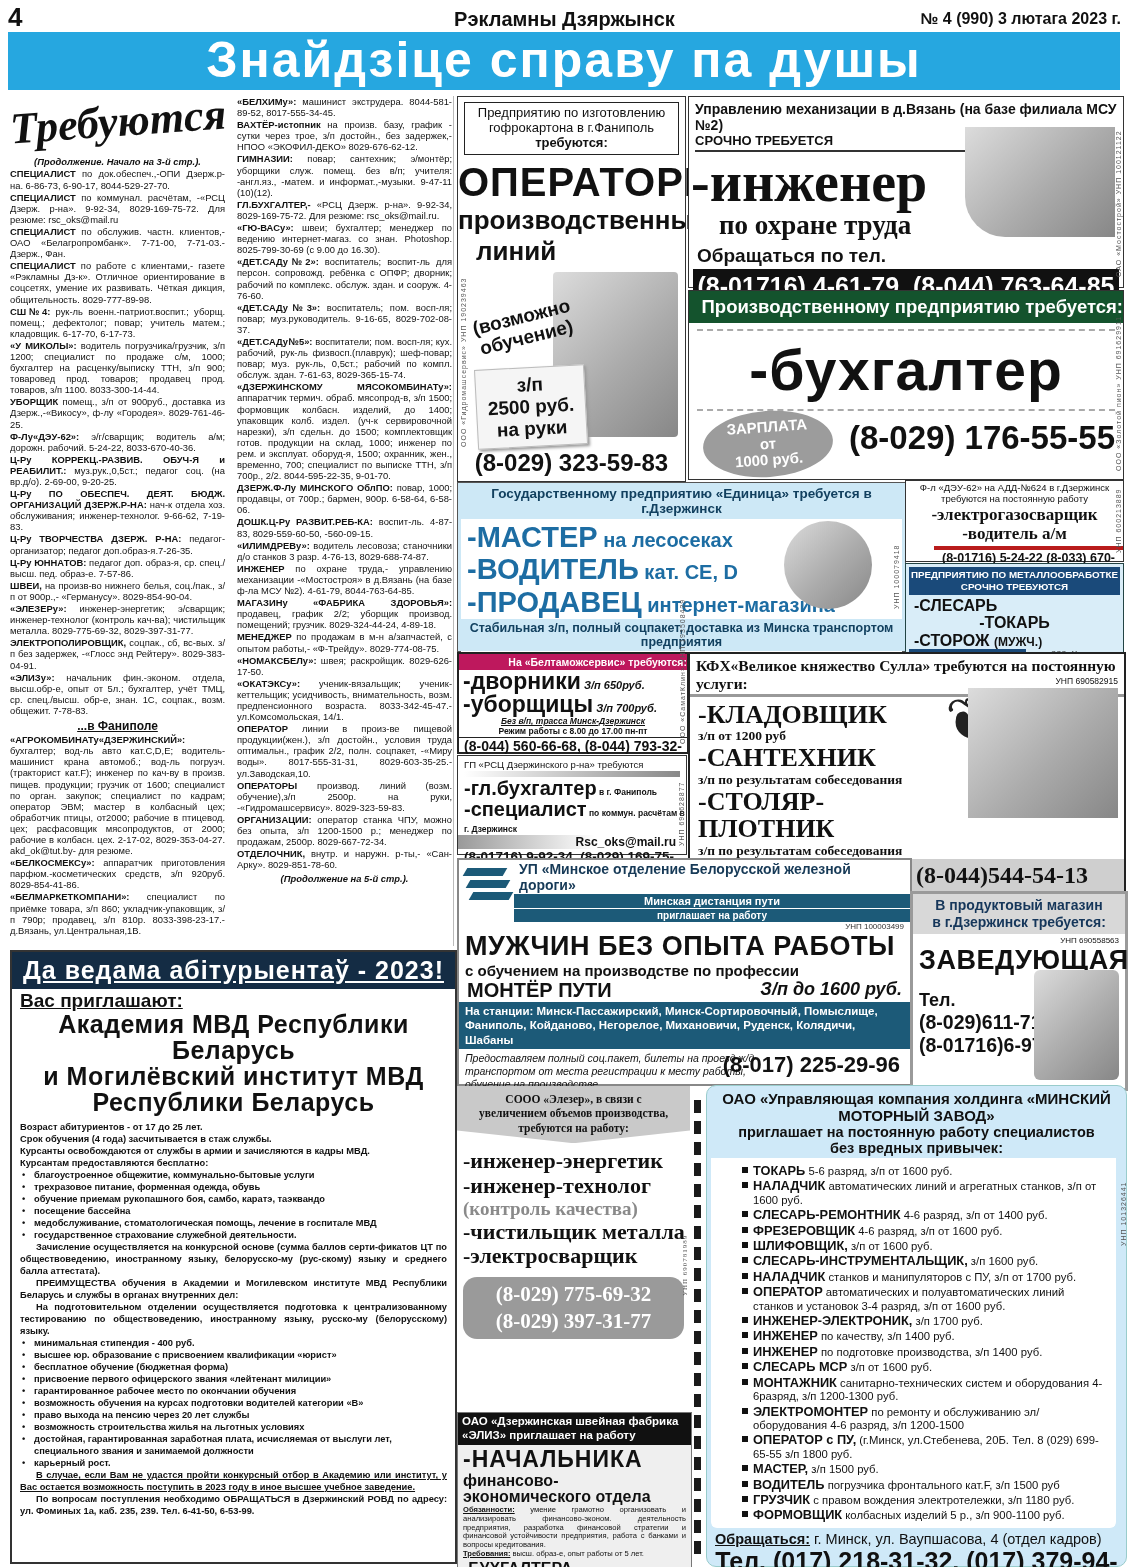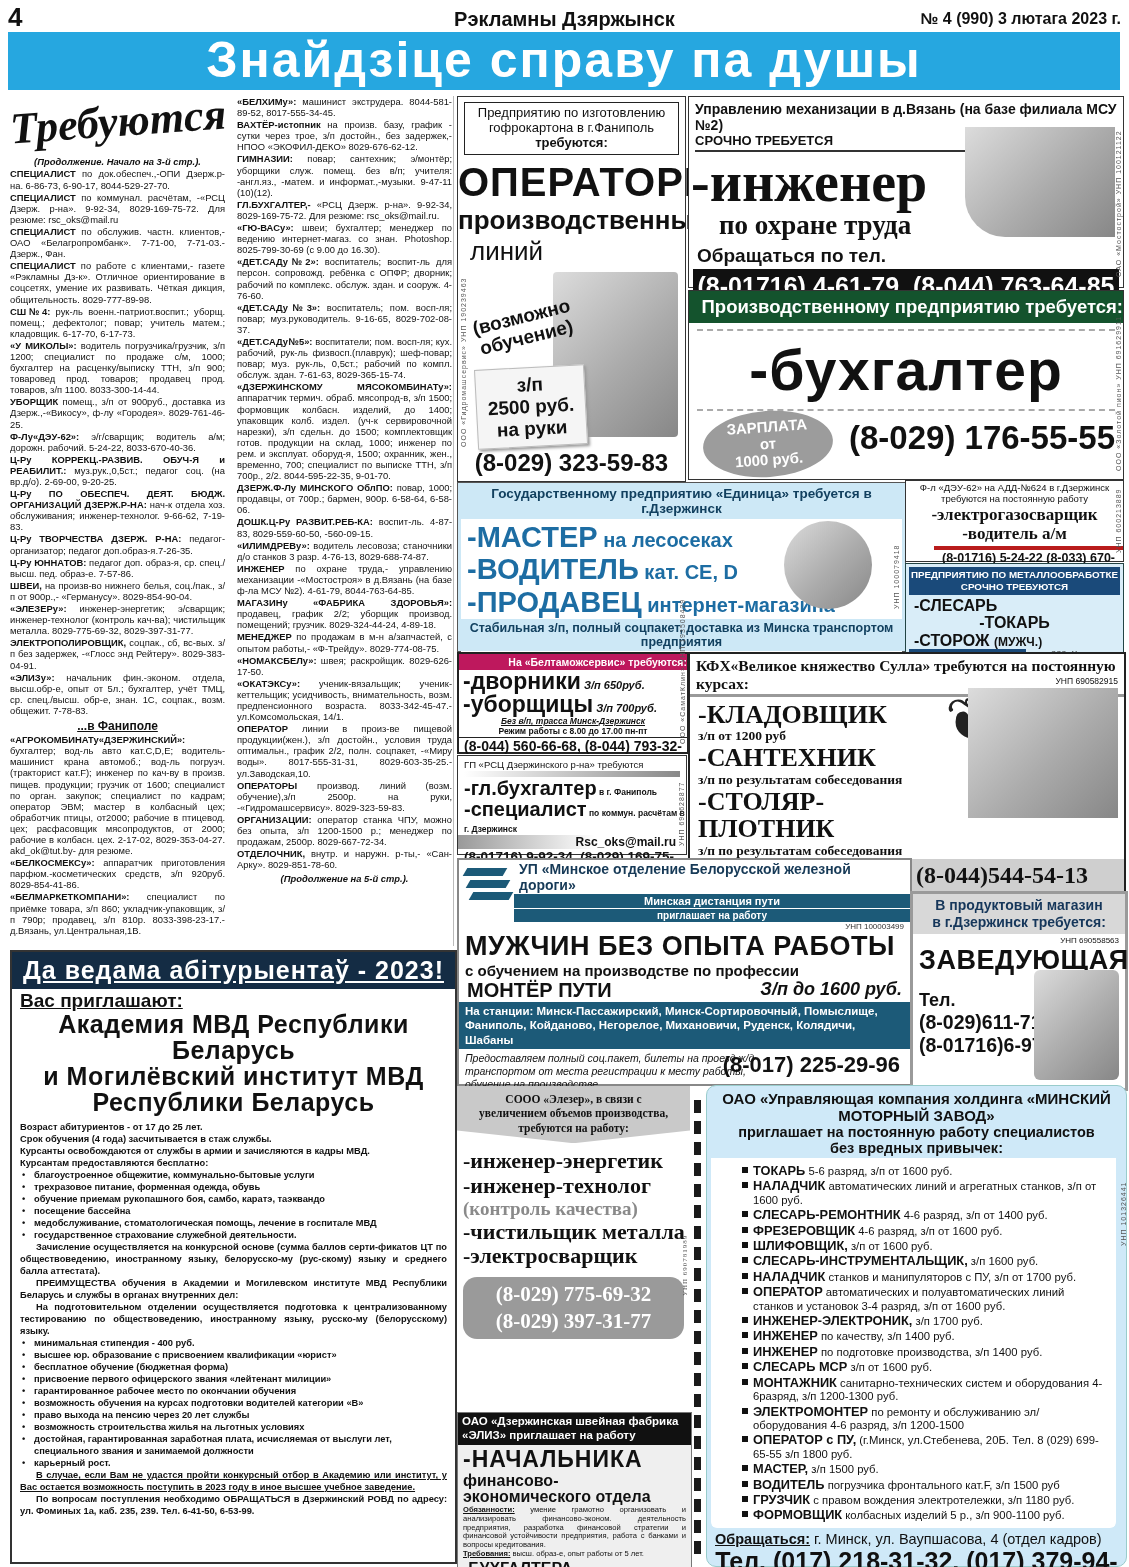--- a/index.html
+++ b/index.html
@@ -27,21 +27,21 @@
   .center-note{text-align:center;font-weight:bold;font-style:italic;margin:3px 0;}
   .subhead{text-align:center;font-weight:bold;font-size:12px;text-decoration:underline;margin:3px 0;}
 
   
   .ad{position:absolute;background:#fff;}
 
   
   .card-head{margin:5px 6px;border:1px solid #222;padding:3px;text-align:center;font-size:13px;line-height:1.15;}
   .card-big1{text-align:center;font-weight:bold;font-size:40px;letter-spacing:1px;margin-top:4px;}
   .card-big2{text-align:center;font-weight:bold;font-size:26px;}
-  .card-big3{font-weight:normal;font-size:26px;margin-left:12px;}
+  .card-big3{font-weight:bold;font-size:26px;margin-left:18px;}
   .card-note{transform:rotate(-14deg);font-weight:bold;font-size:19px;text-align:center;width:120px;line-height:1.1;}
   .card-sign{background:#f5f5f5;border:1px solid #bbb;box-shadow:2px 2px 3px #999;
              text-align:center;font-weight:bold;font-size:19px;line-height:1.15;padding:6px 4px;transform:rotate(-3deg);}
   .card-phone{font-weight:bold;font-size:24px;text-align:center;}
 
   
   .eng-line1{font-weight:bold;font-size:14px;margin:4px 6px 0;}
   .eng-line2{font-weight:bold;font-size:13px;margin:0 6px;border-bottom:2px solid #333;padding-bottom:2px;width:330px;}
   .eng-big{font-family:"Liberation Serif",serif;font-weight:bold;font-size:56px;line-height:1.0;margin:2px 0 0 2px;}
   .eng-sub{font-family:"Liberation Serif",serif;font-weight:bold;font-size:27px;margin:0 0 0 30px;}
@@ -337,21 +337,21 @@
         <div><b>-дворники</b><span class="t"> З/п 650руб.</span></div>
         <div><b>-уборщицы</b><span class="t"> З/п 700руб.</span></div>
       </div>
     <div class="bel-note1">Без в/п, трасса Минск-Дзержинск</div>
     <div class="bel-note2">Режим работы с 8.00 до 17.00 пн-пт</div>
     <div class="bel-phone">(8-044) 560-66-68, (8-044) 793-32-70</div>
     <div class="abs vtext" style="right:1px;top:10px;height:80px;">ООО «СаматКлин»  УНП 193508429</div>
   </div>
 
   <div class="ad kfh" style="left:688px;top:652px;width:434px;height:238px;">
-    <div class="kfh-head">КФХ«Великое княжество Сулла» требуются на постоянную курсах:</div>
+    <div class="kfh-head">КФХ«Великое княжество Сулла» требуются на постоянную услуги:</div>
     <div class="kfh-unp">УНП 690582915</div>
     <div class="kfh-jobs">
         <div>
           <b>-КЛАДОВЩИК</b>
           <span class="t"> з/п от 1200 руб</span>
         </div>
         <div>
           <b>-САНТЕХНИК</b>
           <span class="t"> з/п по результатам собеседования</span>
         </div>

